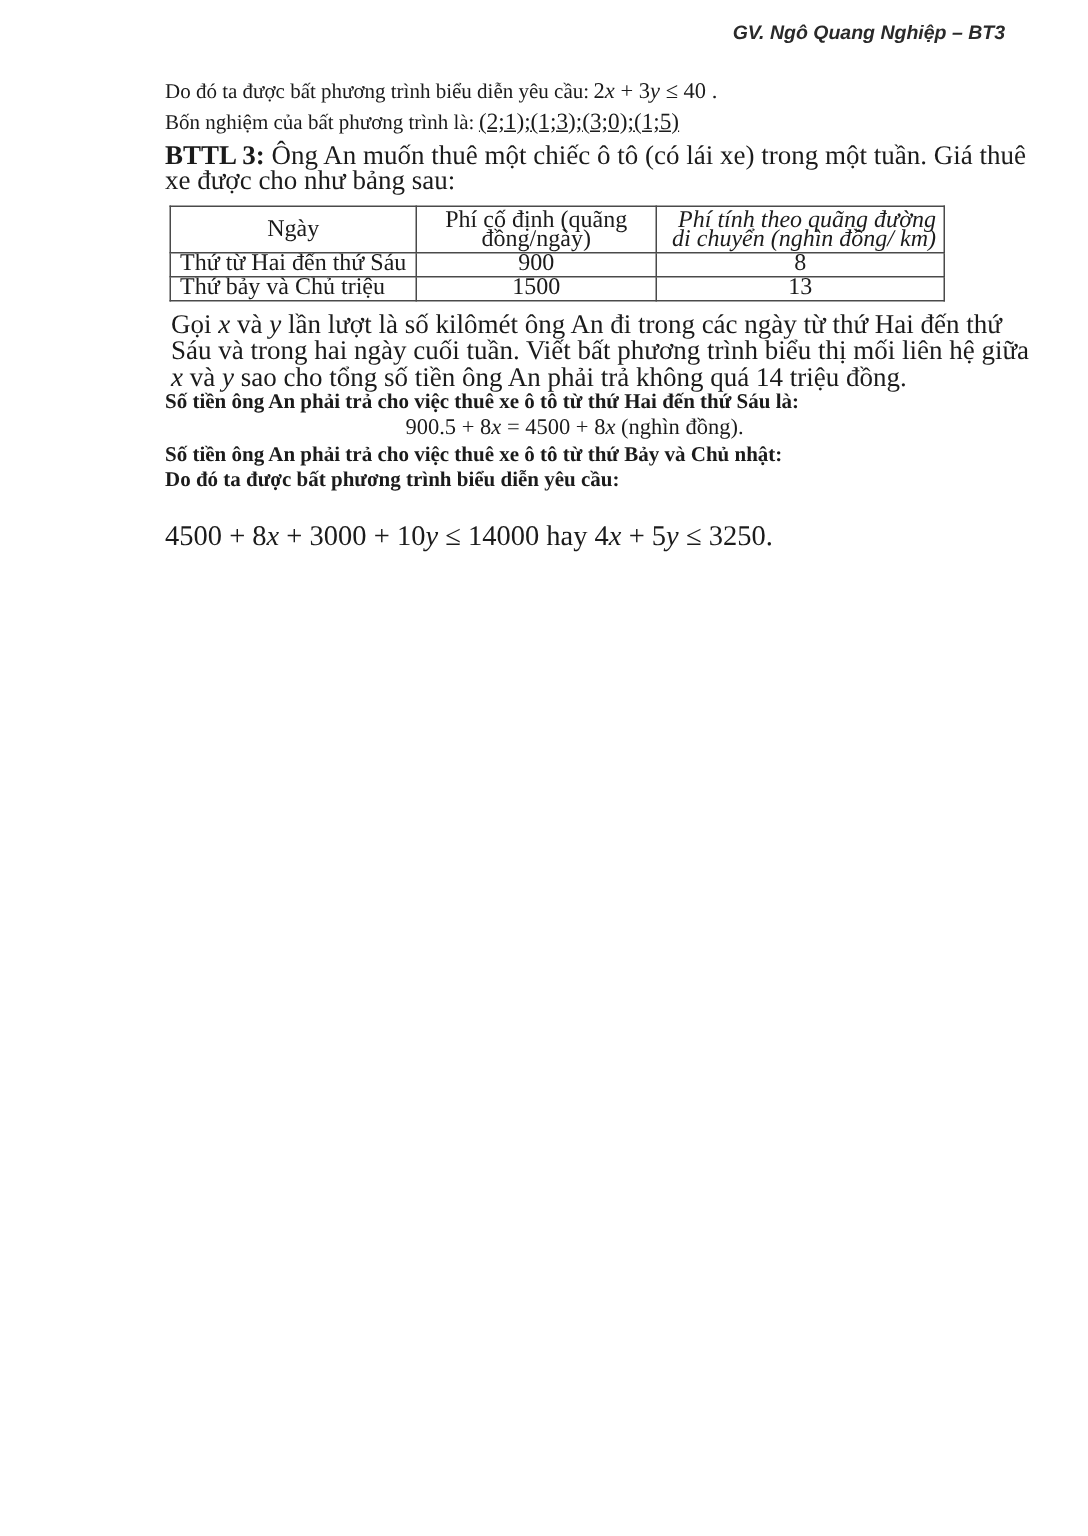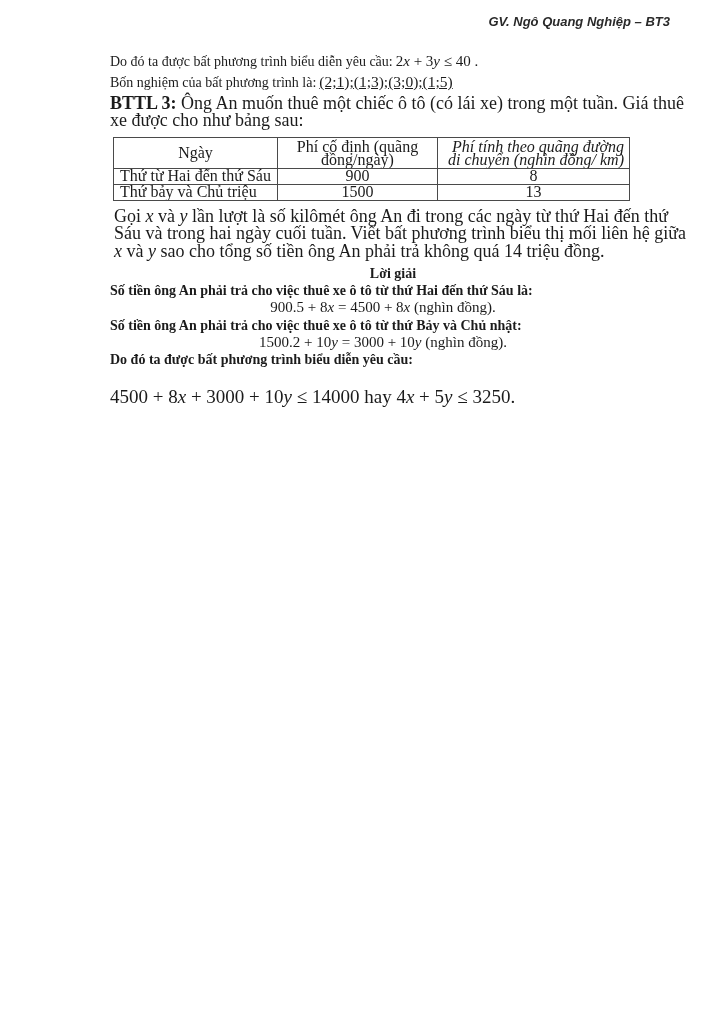--- a/index.html
+++ b/index.html
@@ -120,26 +120,24 @@
         <tr>
           <td class="left-c">Thứ bảy và Chủ triệu</td>
           <td>1500</td>
           <td>13</td>
         </tr>
       </tbody>
     </table>
 
     <p class="para indent">Gọi <i>x</i> và <i>y</i> lần lượt là số kilômét ông An đi trong các ngày từ thứ Hai đến thứ Sáu và trong hai ngày cuối tuần. Viết bất phương trình biểu thị mối liên hệ giữa <i>x</i> và <i>y</i> sao cho tổng số tiền ông An phải trả không quá 14 triệu đồng.</p>
 
-    <div class="sol-heading">Lời giải</div>
 
     <p class="sol-line">Số tiền ông An phải trả cho việc thuê xe ô tô từ thứ Hai đến thứ Sáu là:</p>
     <div class="eq-center">900.5 + 8<i>x</i> = 4500 + 8<i>x</i> (nghìn đồng).</div>
 
     <p class="sol-line">Số tiền ông An phải trả cho việc thuê xe ô tô từ thứ Bảy và Chủ nhật:</p>
-    <div class="eq-center">1500.2 + 10<i>y</i> = 3000 + 10<i>y</i> (nghìn đồng).</div>
 
     <p class="sol-line">Do đó ta được bất phương trình biểu diễn yêu cầu:</p>
 
     <p class="eq-final">4500 + 8<i>x</i> + 3000 + 10<i>y</i> ≤ 14000 hay 4<i>x</i> + 5<i>y</i> ≤ 3250.</p>
 
   </div>
 </div>
 
 </body></html>

